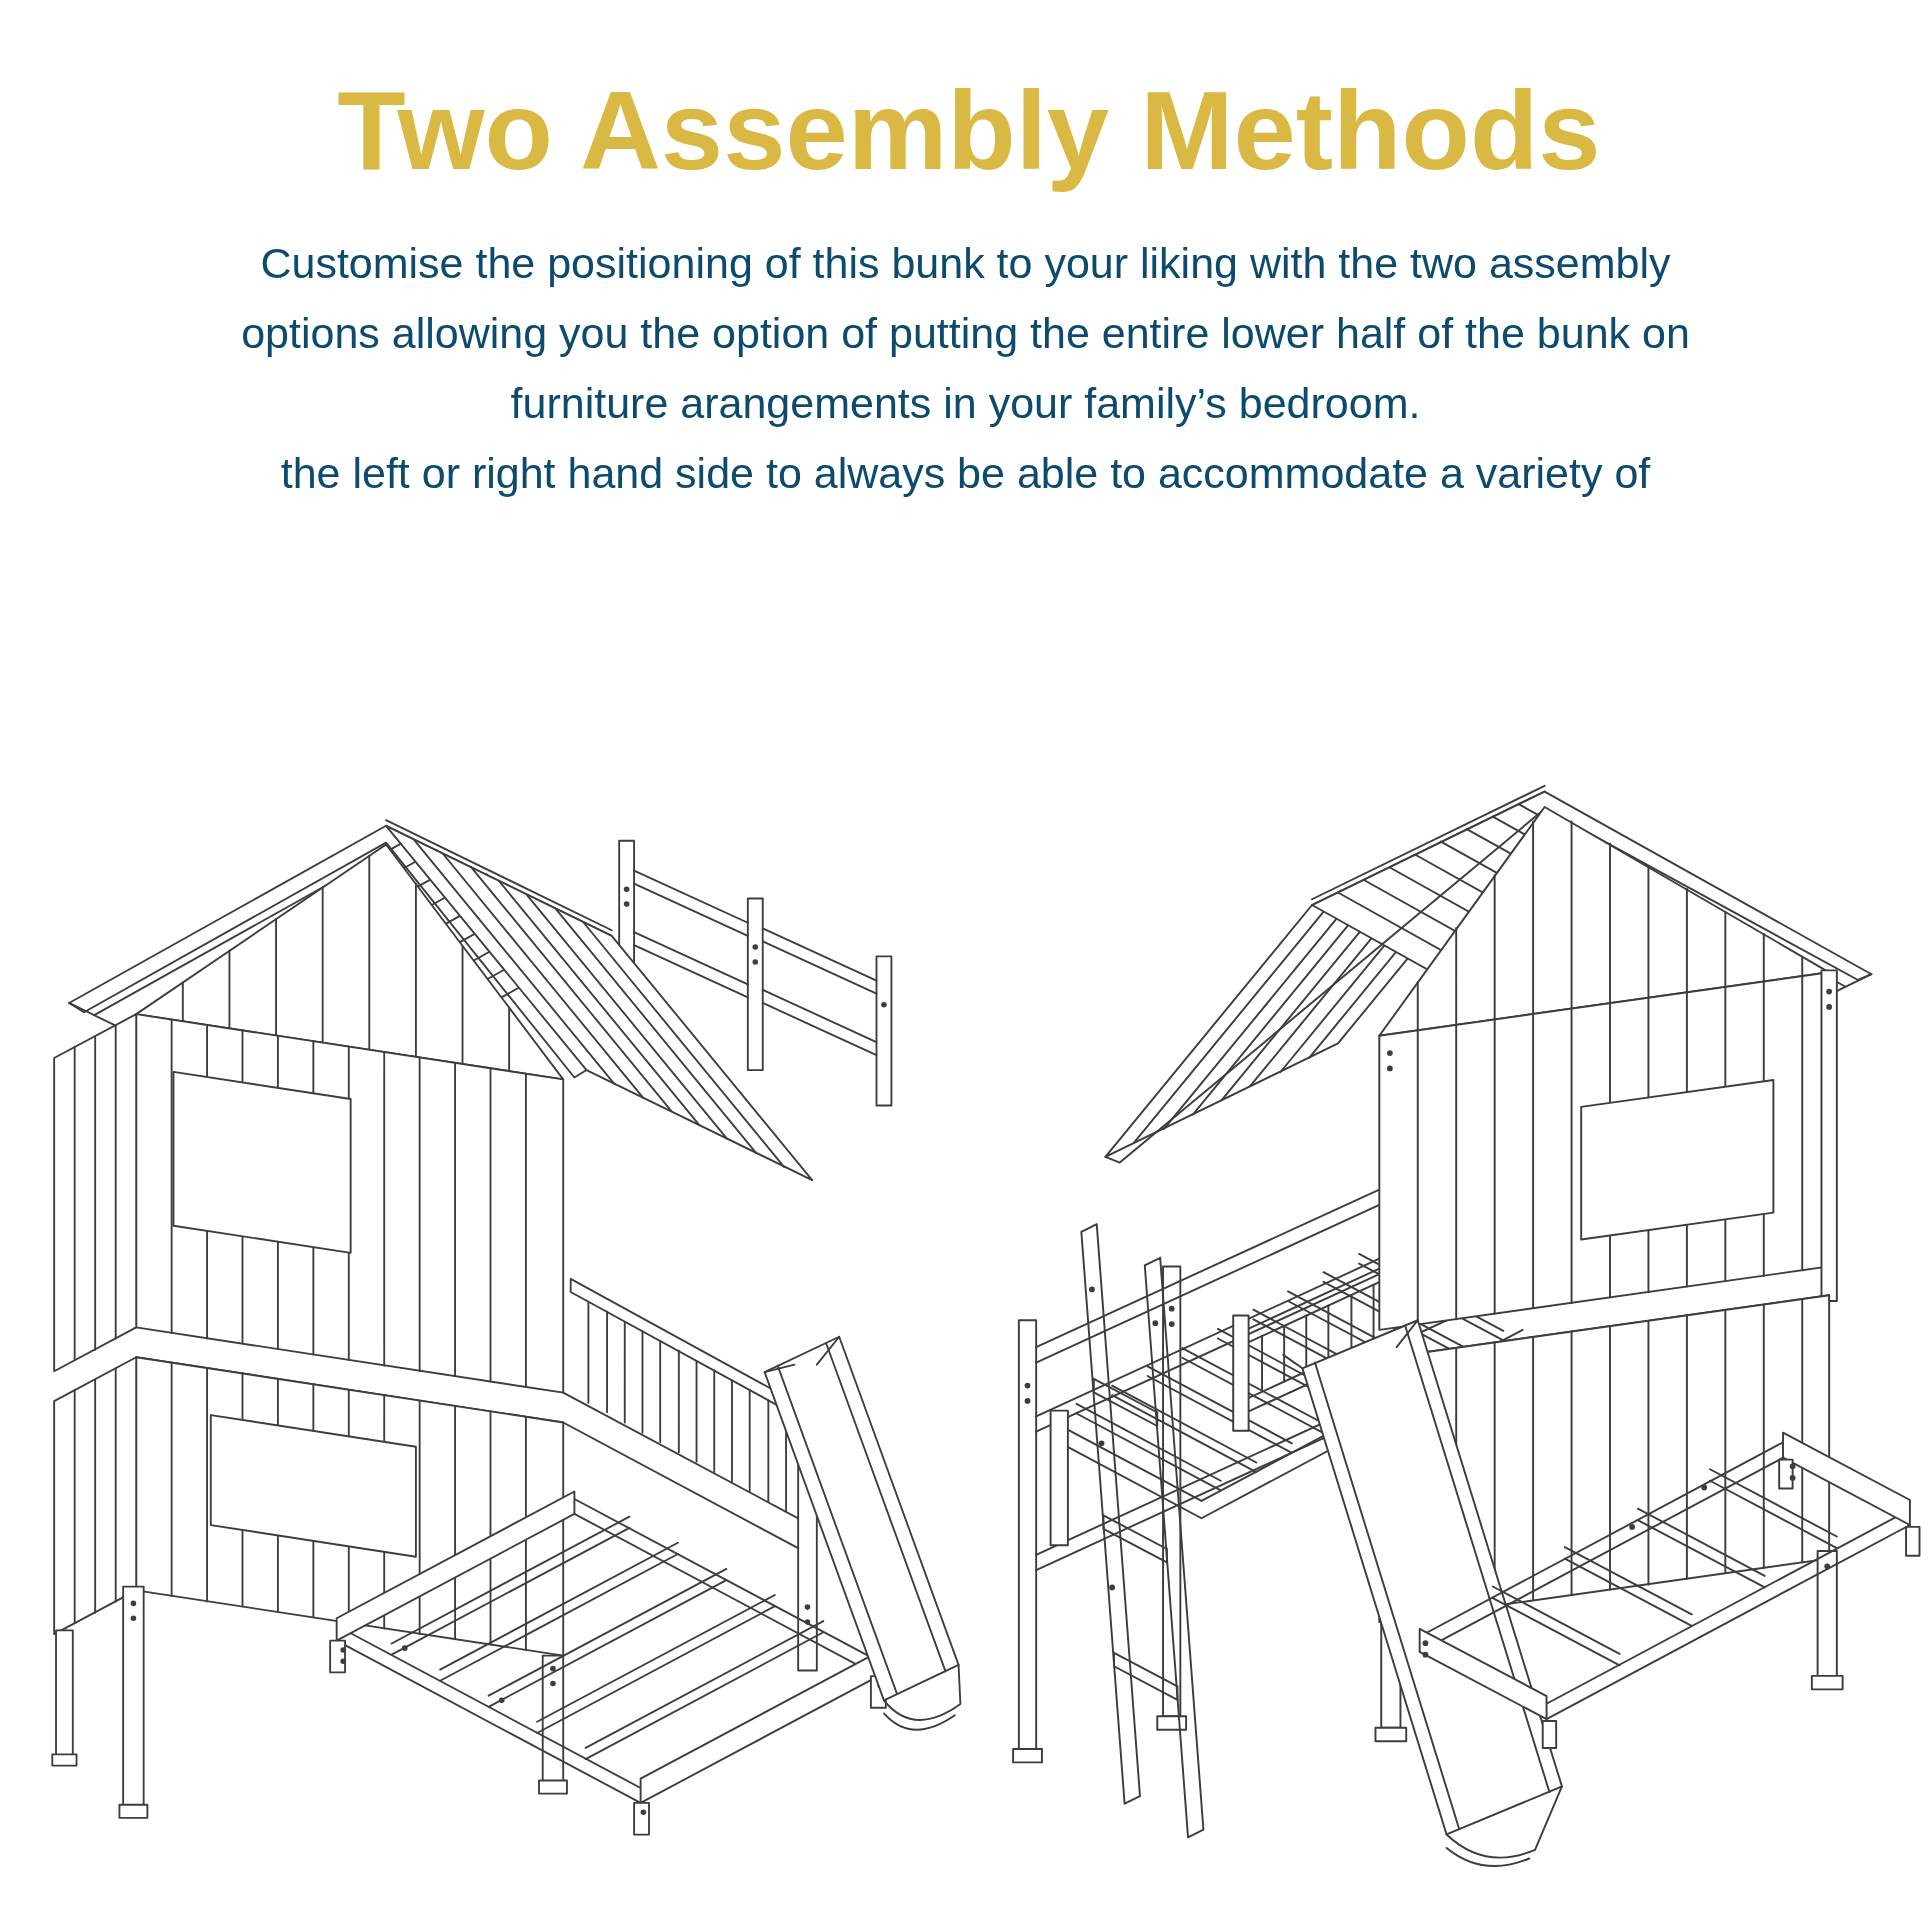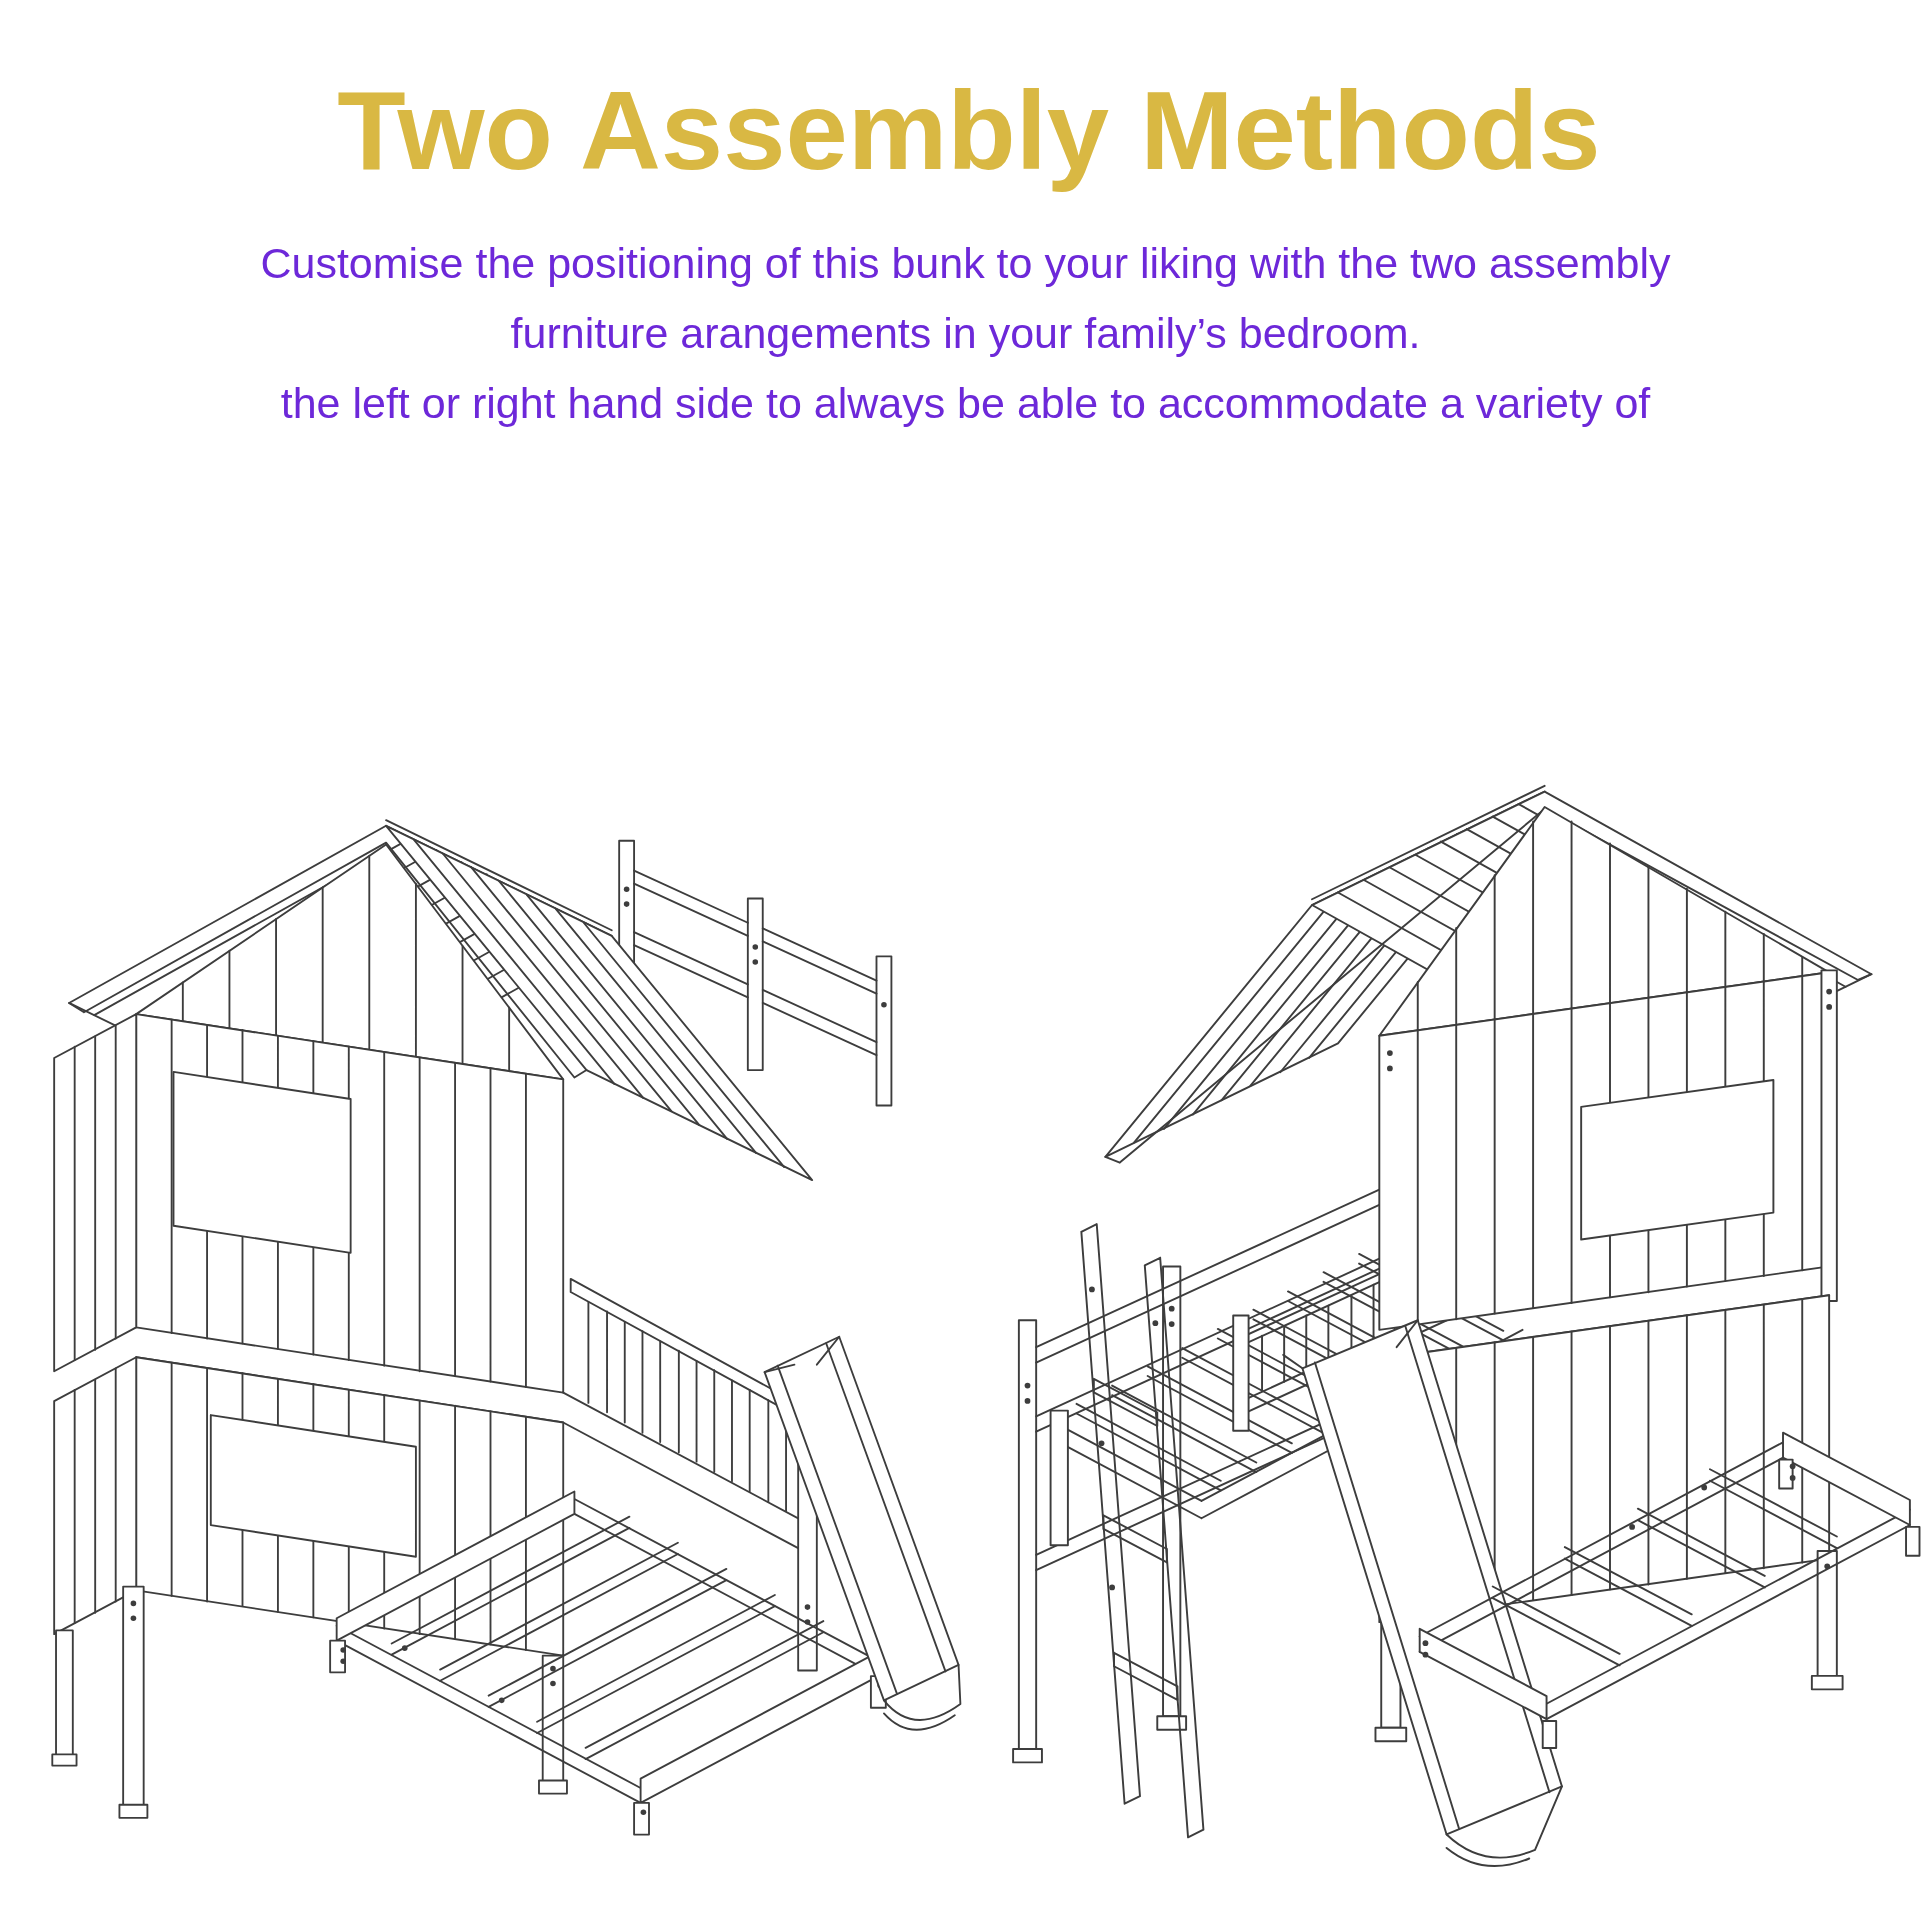--- a/index.html
+++ b/index.html
@@ -15,37 +15,38 @@
     font-weight:bold;
     letter-spacing:0px;
     color:#d9b843;
     line-height:1.0;
   }
   .description{
     margin-top:41px;
     text-align:center;
     font-size:43px;
     line-height:70px;
-    color:#6d28d9;
+    color:#0c4a6e;
   }
   .figure{position:absolute;}
   .figure svg{display:block;width:100%;height:auto;}
   .figure-left{left:14.5px;top:768px;width:951px;}
   .figure-right{left:966px;top:732px;width:966px;}
   .ln{fill:none;stroke:#3d3d3d;stroke-width:2;stroke-linecap:round;stroke-linejoin:round;}
   .pnl{fill:#ffffff;stroke:#3d3d3d;stroke-width:2;stroke-linejoin:round;}
   .bolt{fill:#3d3d3d;stroke:none;}
 </style>
 </head>
 <body>
 
 <h1 class="page-title">Two Assembly Methods</h1>
 
 <div class="description">
   <div>Customise the positioning of this bunk to your liking with the two assembly</div>
+  <div>options allowing you the option of putting the entire lower half of the bunk on</div>
   <div>furniture arangements in your family’s bedroom.</div>
   <div>the left or right hand side to always be able to accommodate a variety of</div>
 </div>
 
 <div class="figure figure-left">
 <svg viewBox="0 0 1020 1170" xmlns="http://www.w3.org/2000/svg" role="img" aria-label="Line drawing: house bunk bed assembled with the lower bed and slide extending to the right">
 
   <g>
     <rect class="pnl" x="648" y="78" width="16" height="184"></rect>
     <rect class="pnl" x="786" y="140" width="16" height="184"></rect>

